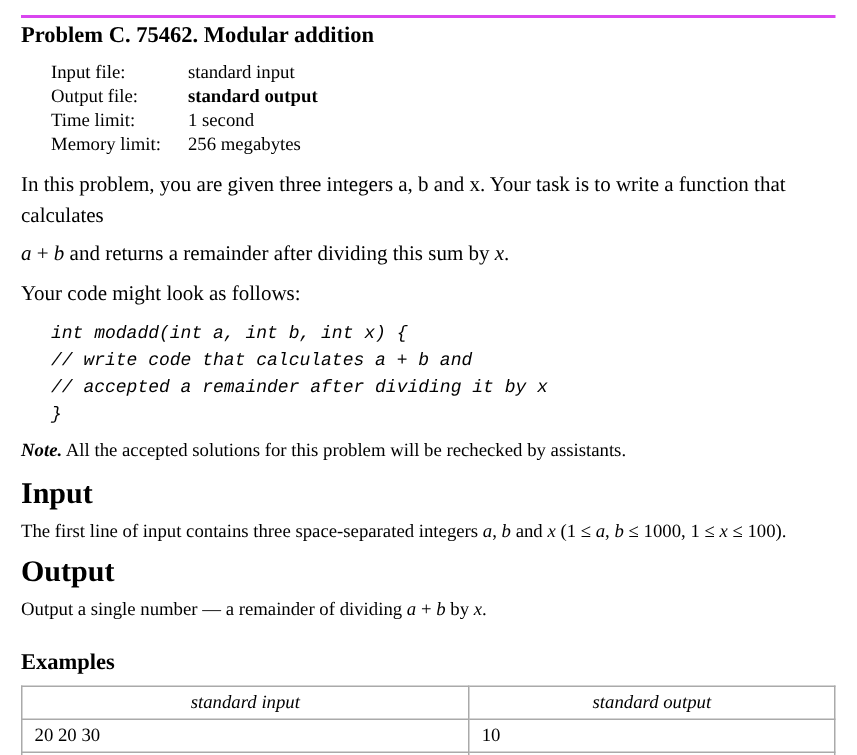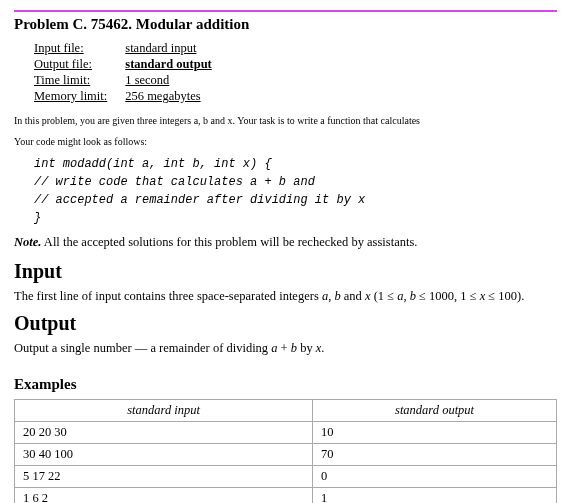--- a/index.html
+++ b/index.html
@@ -15,35 +15,34 @@
       font-size: 15px;
       font-weight: bold;
       border-top: 2px solid #d946ef;
       padding-top: 4px;
       margin-bottom: 8px;
     }
     .meta-table {
       margin-left: 20px;
       margin-bottom: 8px;
       border-collapse: collapse;
-      text-decoration: underline;
     }
     .meta-table td {
       padding: 0 18px 1px 0;
       font-size: 12.5px;
       vertical-align: top;
     }
     .meta-table td:first-child {
       min-width: 90px;
     }
     .meta-bold {
       font-weight: bold;
     }
     .problem-desc {
-      font-size: 10px;
+      font-size: 14px;
       line-height: 1.5;
       margin-bottom: 6px;
     }
     .problem-desc p {
       margin-bottom: 4px;
     }
     .code-block {
       font-family: 'Courier New', Courier, monospace;
       font-size: 12px;
       margin: 6px 0 6px 20px;
@@ -121,20 +120,21 @@
   </tr>
   <tr>
     <td>Memory limit:</td>
     <td>256 megabytes</td>
   </tr>
 </tbody>
   </table>
 
 <div class="problem-desc">
   <p>In this problem, you are given three integers a, b and x. Your task is to write a function that calculates</p>
+  <p><span class="formula">a</span> + <span class="formula">b</span> and returns a remainder after dividing this sum by <span class="formula">x</span>.</p>
 </div>
 
 <div class="problem-desc">Your code might look as follows:</div>
 
 <div class="code-block">
   <div>int modadd(int a, int b, int x) {</div>
   <div>    // write code that calculates a + b and</div>
   <div>    // accepted a remainder after dividing it by x</div>
   <div>}</div>
 </div>

